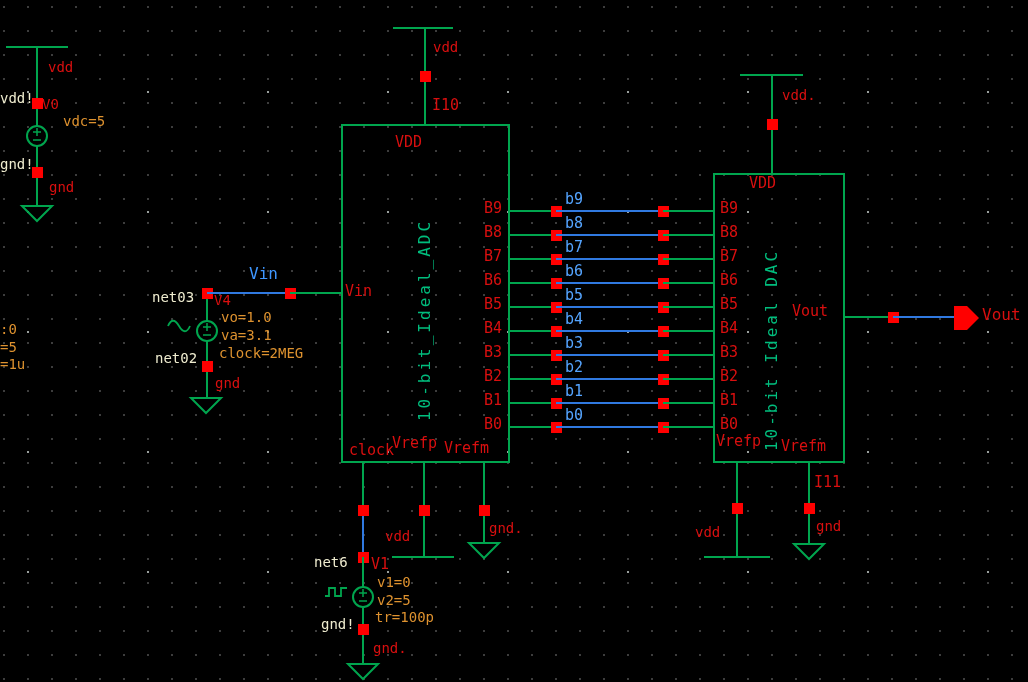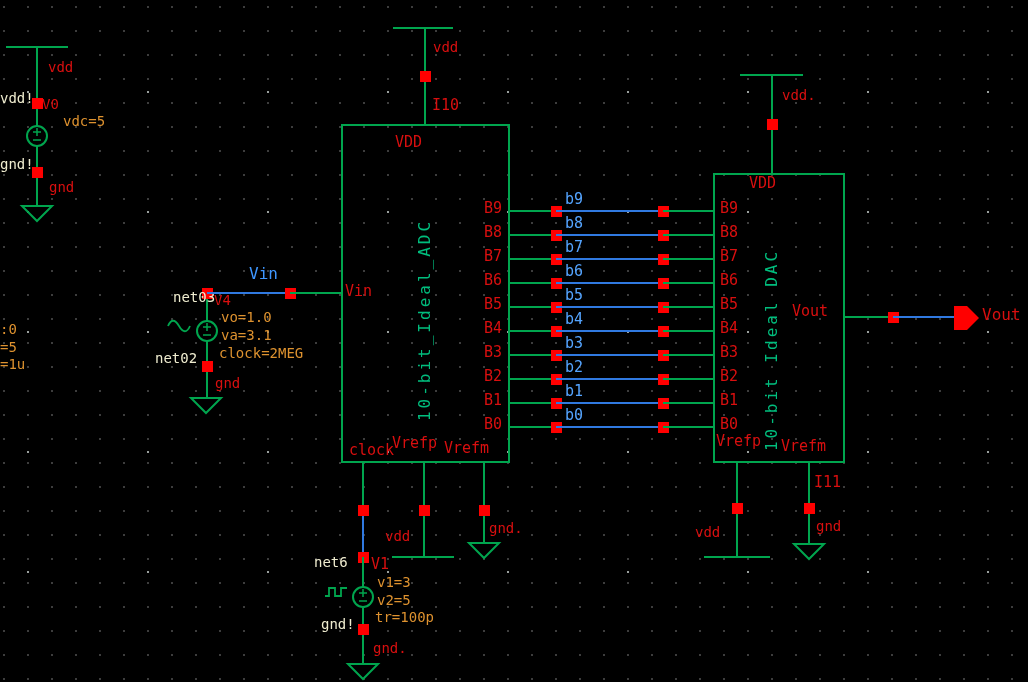--- a/index.html
+++ b/index.html
@@ -75,21 +75,21 @@
     </svg>
   </div>
   <svg width="26" height="16" style="left:166px;top:318px">
     <path d="M2,8 C5,1 9,1 13,8 C17,15 21,15 24,8" fill="none" stroke="#00a54e" stroke-width="1.8"></path>
   </svg>
   <svg width="32" height="18" style="left:190px;top:397px">
     <polygon points="1,1 31,1 16,16" fill="none" stroke="#00a54e" stroke-width="2"></polygon>
   </svg>
   <div class="sq" style="left:202px;top:288px"></div>
   <div class="sq" style="left:202px;top:361px"></div>
-  <div class="lbl white" style="left:173px;top:290px">net03</div>
+  <div class="lbl white" style="left:152px;top:290px">net03</div>
   <div class="lbl red" style="left:214px;top:293px">V4</div>
   <div class="lbl orange" style="left:221px;top:310px">vo=1.0</div>
   <div class="lbl orange" style="left:221px;top:328px">va=3.1</div>
   <div class="lbl orange" style="left:219px;top:346px">clock=2MEG</div>
   <div class="lbl white" style="left:155px;top:351px">net02</div>
   <div class="lbl red" style="left:215px;top:376px">gnd</div>
 
   <div class="bw" style="left:207px;top:292px;width:83px;height:2px"></div>
   <div class="sq" style="left:285px;top:288px"></div>
   <div class="g" style="left:290px;top:292px;width:52px;height:2px"></div>
@@ -136,21 +136,21 @@
   </div>
   <svg width="26" height="16" style="left:324px;top:584px">
     <path d="M1,12 h4 v-8 h6 v8 h6 v-8 h6" fill="none" stroke="#00a54e" stroke-width="1.8"></path>
   </svg>
   <div class="sq" style="left:358px;top:624px"></div>
   <svg width="32" height="18" style="left:347px;top:663px">
     <polygon points="1,1 31,1 16,16" fill="none" stroke="#00a54e" stroke-width="2"></polygon>
   </svg>
   <div class="lbl white" style="left:314px;top:555px">net6</div>
   <div class="lbl red15" style="left:371px;top:557px">V1</div>
-  <div class="lbl orange" style="left:377px;top:575px">v1=3</div>
+  <div class="lbl orange" style="left:377px;top:575px">v1=0</div>
   <div class="lbl orange" style="left:377px;top:593px">v2=5</div>
   <div class="lbl orange" style="left:375px;top:610px">tr=100p</div>
   <div class="lbl white" style="left:321px;top:617px">gnd!</div>
   <div class="lbl red" style="left:373px;top:641px">gnd.</div>
 
   <div style="position:absolute;left:713px;top:173px;width:132px;height:290px;border:2px solid #00a54e;box-sizing:border-box;"></div>
   <div class="g" style="left:740px;top:74px;width:63px;height:2px"></div>
   <div class="g" style="left:771px;top:75px;width:2px;height:98px"></div>
   <div class="sq" style="left:767px;top:119px"></div>
   <div class="lbl red" style="left:782px;top:88px">vdd.</div>

